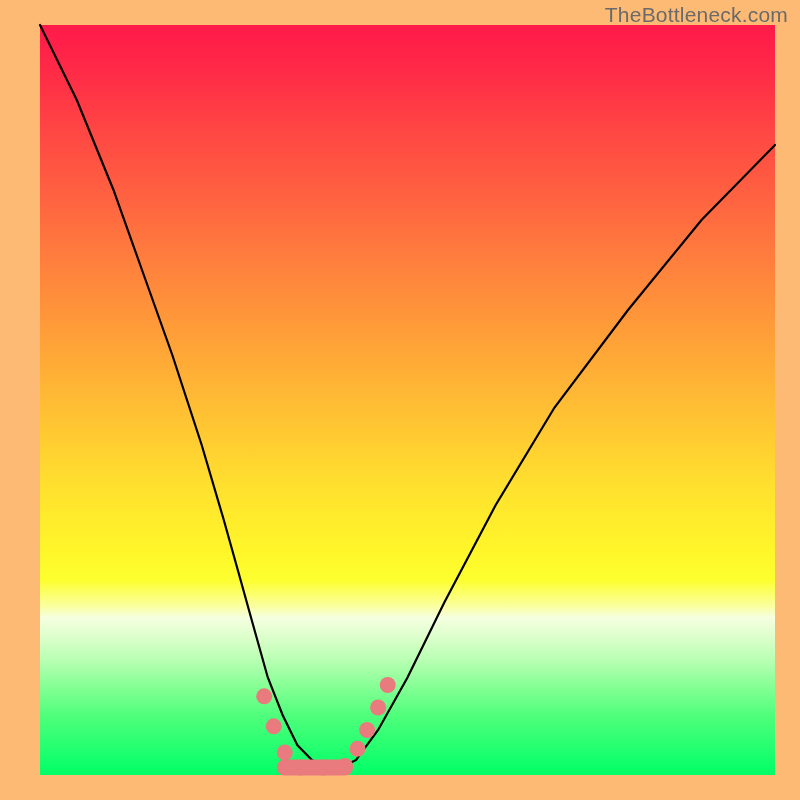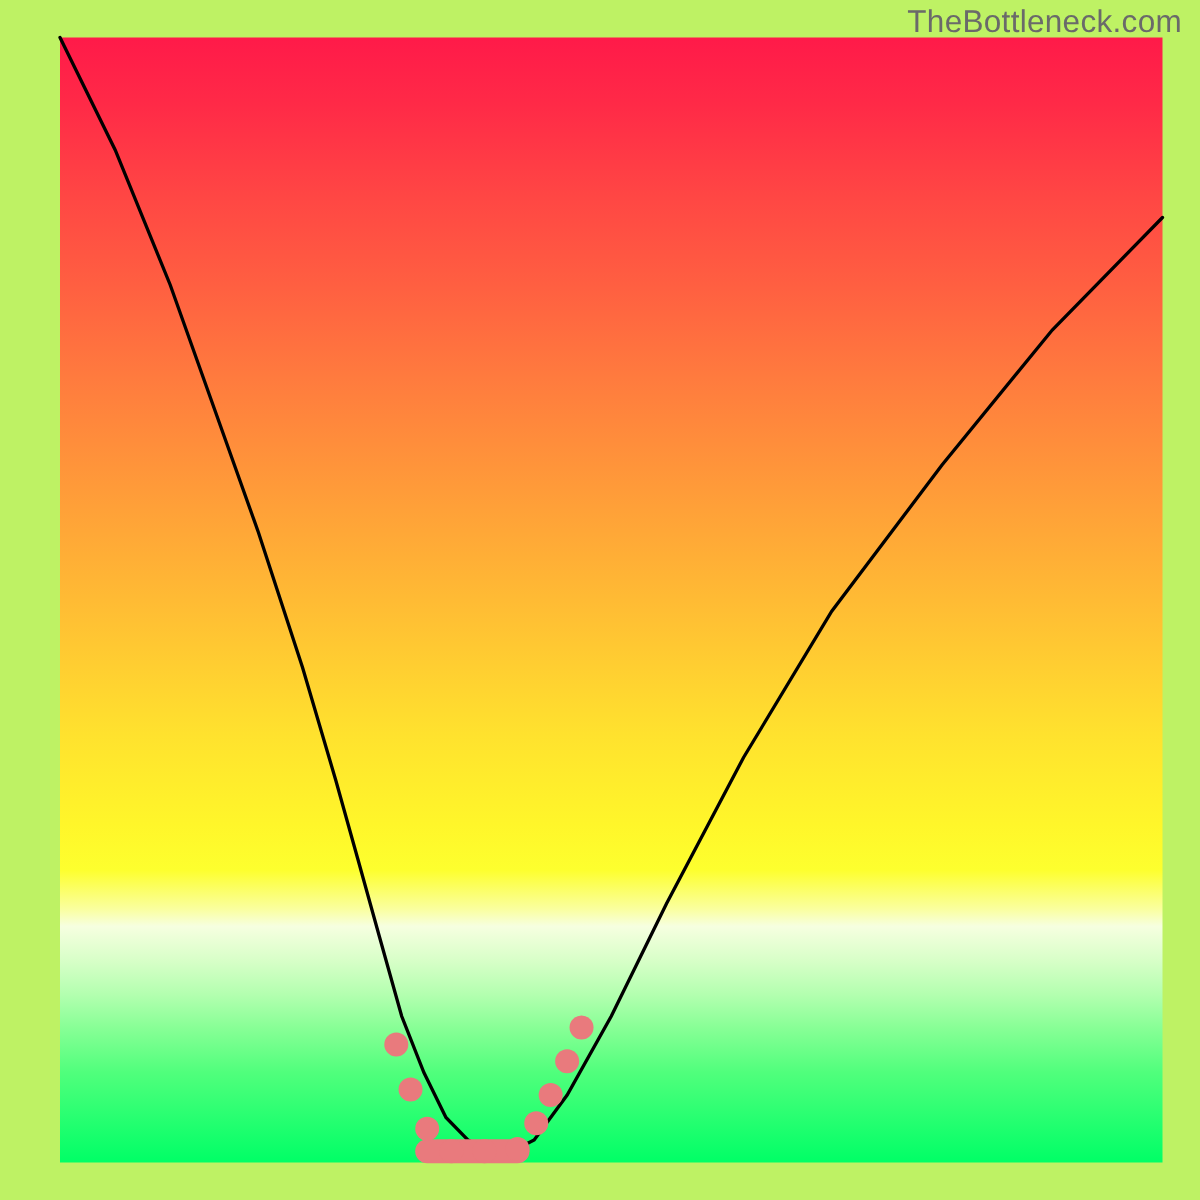--- a/index.html
+++ b/index.html
@@ -10,21 +10,21 @@
     overflow: hidden;
     background: #000;
     font-family: Arial, Helvetica, sans-serif;
   }
   .frame {
     position: absolute;
     left: 0;
     top: 0;
     width: 800px;
     height: 800px;
-    background: #bef264;
+    background: #fdba74;
   }
   .plot-area {
     position: absolute;
     left: 40px;
     top: 25px;
     width: 735px;
     height: 750px;
     background: linear-gradient(to bottom,
       #ff1a49 0%,
       #ff2a47 6%,

